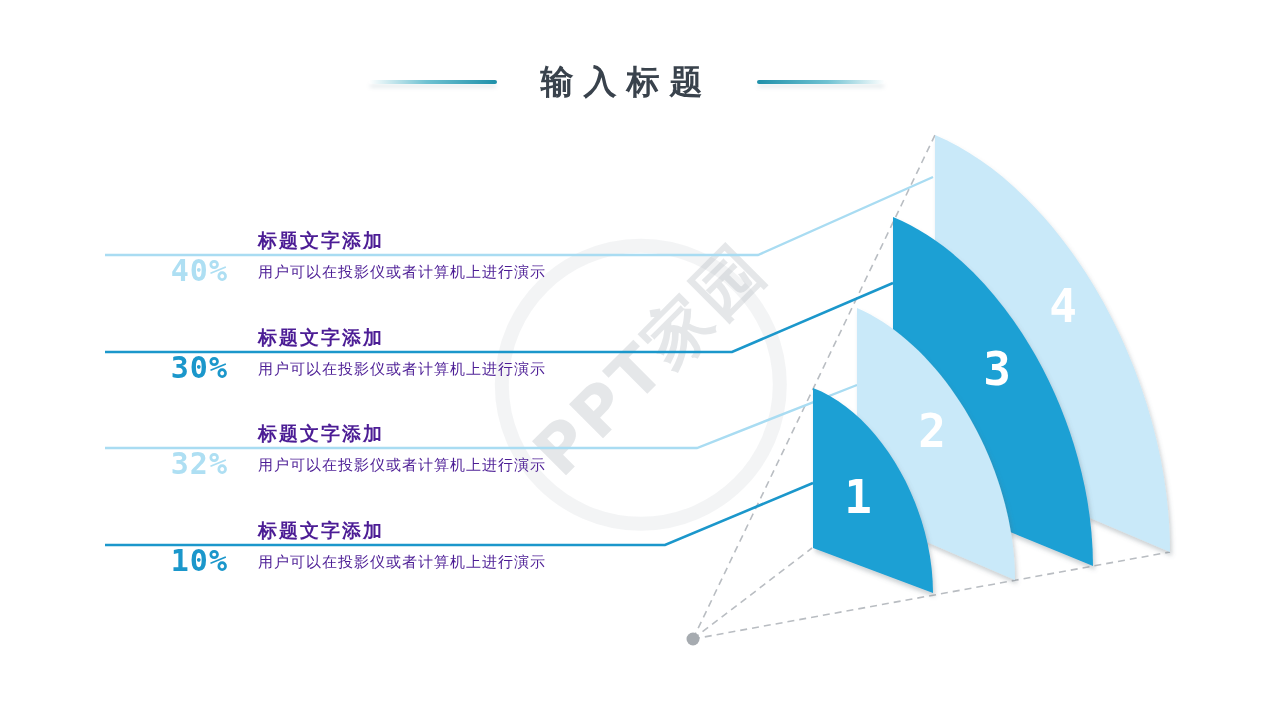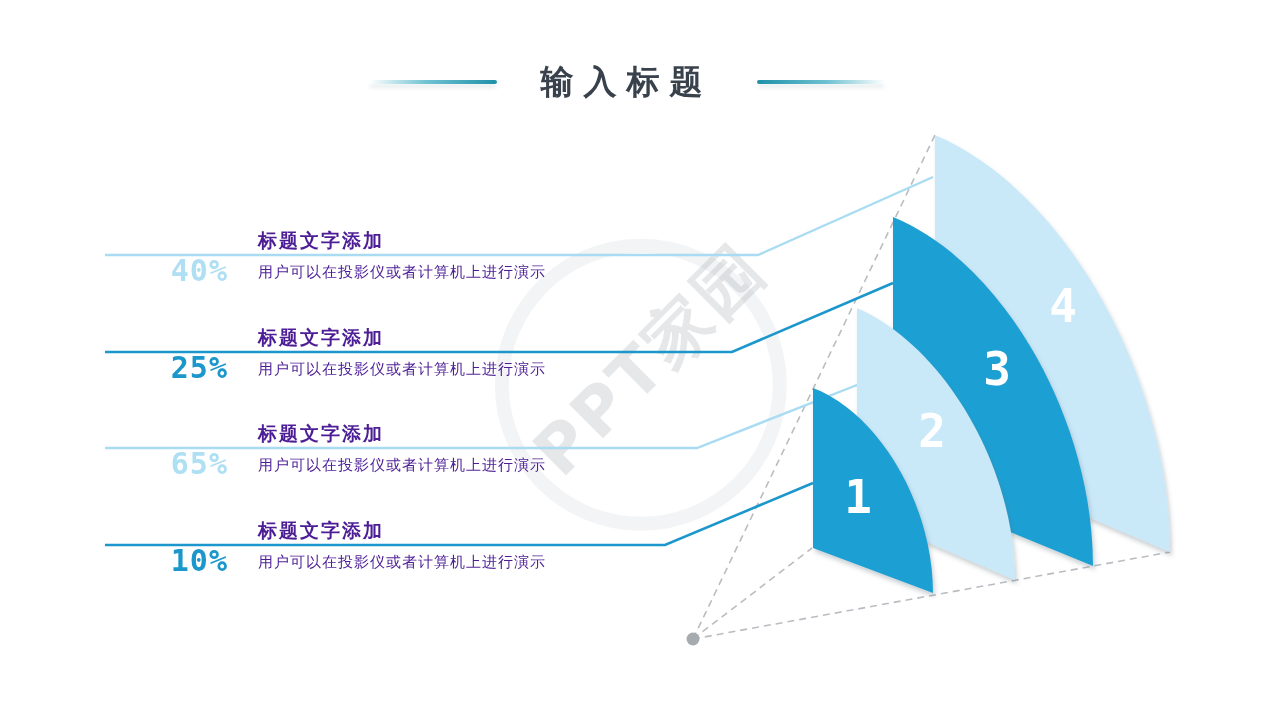--- a/index.html
+++ b/index.html
@@ -112,29 +112,29 @@
 
     <div class="item pale" style="top:227px">
       <div class="pct">40%</div>
       <div class="itext">
         <div class="ititle">标题文字添加</div>
         <div class="idesc">用户可以在投影仪或者计算机上进行演示</div>
       </div>
     </div>
 
     <div class="item strong" style="top:324px">
-      <div class="pct">25%</div>
+      <div class="pct">30%</div>
       <div class="itext">
         <div class="ititle">标题文字添加</div>
         <div class="idesc">用户可以在投影仪或者计算机上进行演示</div>
       </div>
     </div>
 
     <div class="item pale" style="top:420px">
-      <div class="pct">65%</div>
+      <div class="pct">32%</div>
       <div class="itext">
         <div class="ititle">标题文字添加</div>
         <div class="idesc">用户可以在投影仪或者计算机上进行演示</div>
       </div>
     </div>
 
     <div class="item strong" style="top:517px">
       <div class="pct">10%</div>
       <div class="itext">
         <div class="ititle">标题文字添加</div>

